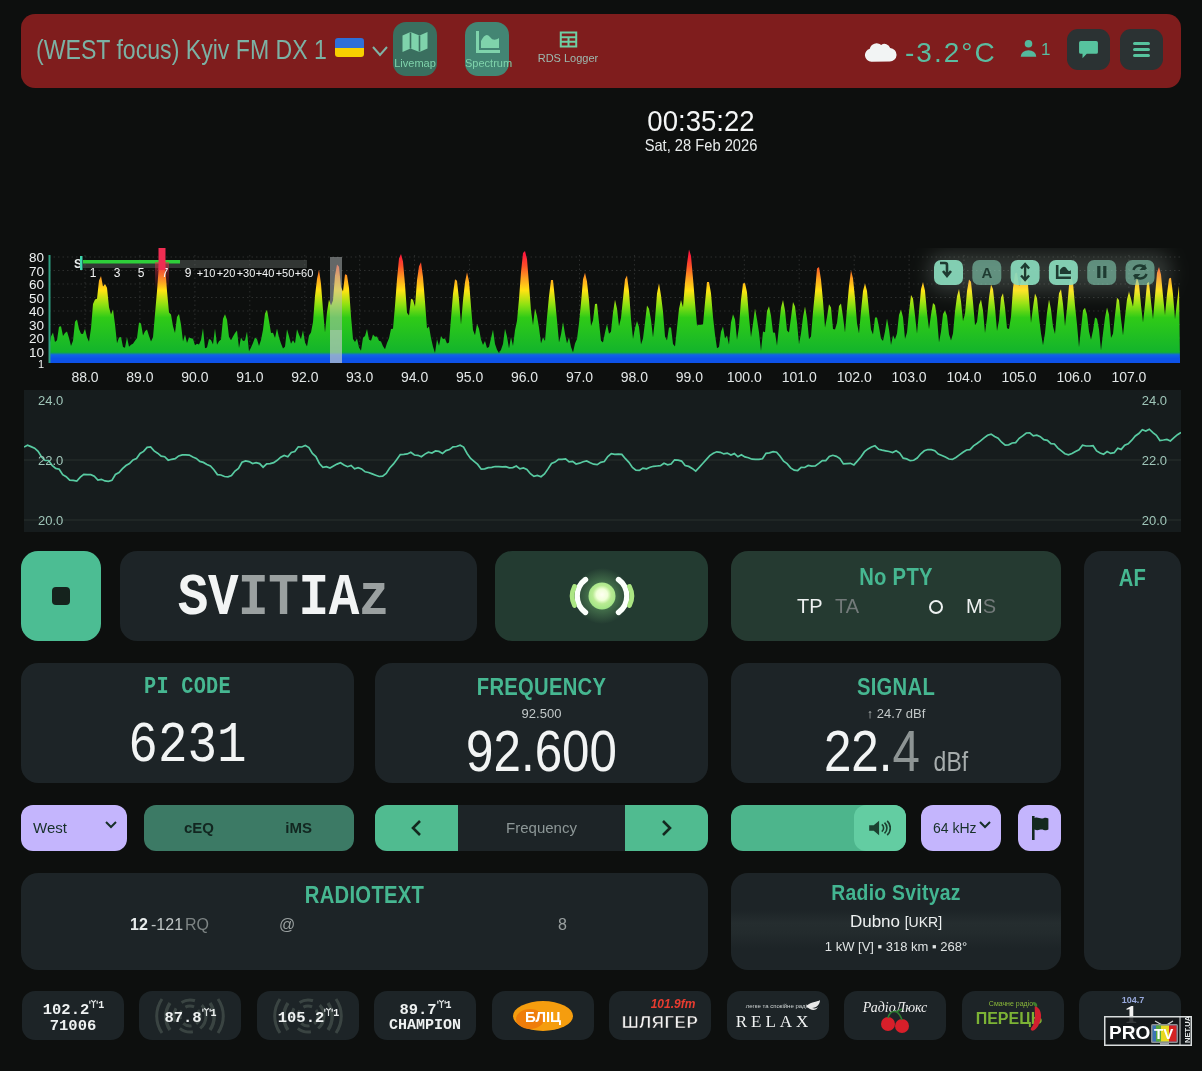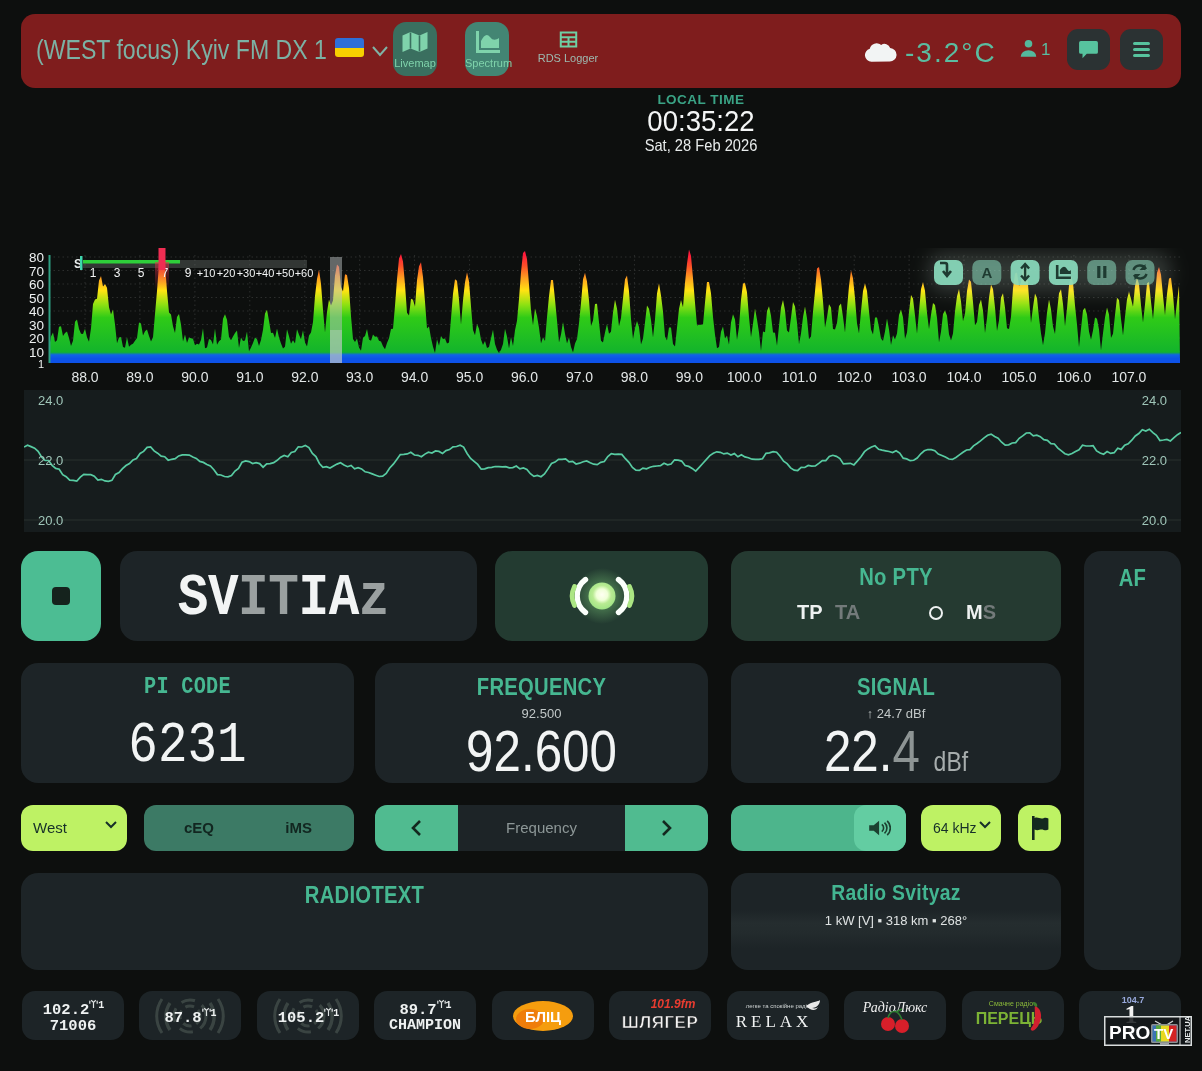--- a/index.html
+++ b/index.html
@@ -41,36 +41,36 @@
 .ttl { color:#46b791; font-size:23px; font-weight:bold; text-align:center; letter-spacing:0.3px; transform:scaleX(0.88); }
 #stopbtn { position:absolute; left:21px; top:551px; width:80px; height:90px; background:#4cbd93; border-radius:17px; }
 #stopbtn .sq { position:absolute; left:31px; top:36px; width:18px; height:18px; background:#15231d; border-radius:4px; }
 #ps { left:120px; top:551px; width:357px; height:90px; }
 #ps .txt { font-family:"Liberation Mono", monospace; font-weight:bold; font-size:60px;
   text-align:center; margin-top:13px; color:#f2f4f4; letter-spacing:-0.5px; white-space:pre; transform:scaleX(0.85); }
 #ps .g { color:#9aa0a0; }
 #audio { left:495px; top:551px; width:213px; height:90px; background:#233b31; }
 #pty { left:731px; top:551px; width:330px; height:90px; background:#253a31; }
 #pty .ttl { margin-top:13px; }
-#ptyflags { position:relative; margin-top:10px; height:24px; font-size:20px; font-weight:bold; color:#eef1f1; }
+#ptyflags { position:relative; margin-top:4px; height:24px; font-size:20px; font-weight:normal; color:#eef1f1; }
 #ptyflags .off { color:#737a7a; }
 #af { left:1084px; top:551px; width:97px; height:419px; }
 #af .ttl { margin-top:14px; }
 .bigpanel { height:120px; top:663px; }
 #pi { left:21px; width:333px;font-family:Liberation Mono, monospace; } #pi .bignum { margin-top:13px; }
 #freq { left:375px; width:333px; }
 #sig { left:731px; width:330px; }
 .bigpanel .ttl { margin-top:11px; }
 .bignum { text-align:center; color:#f2f4f4; font-size:58px; margin-top:6px; transform:scaleX(0.85); }
 #freq .sub, #sig .sub { text-align:center; color:#c2c8c8; font-size:13px; margin-top:5px; }
 #freq .bignum, #sig .bignum { margin-top:-4px; }
 .dim { color:#8d9494; }
 #sig .unit { font-size:27px; color:#a7adad; }
 
-.ctl { position:absolute; top:805px; height:46px; background:#bef264; border-radius:12px; color:#1a2e26; }
+.ctl { position:absolute; top:805px; height:46px; background:#c4b5fd; border-radius:12px; color:#1a2e26; }
 #dd-west { left:21px; width:106px; }
 #dd-west .t, #dd-khz .t { position:absolute; left:12px; top:14px; font-size:15px; color:#173029; }
 .chev { position:absolute; right:10px; top:16px; }
 #eqims { left:144px; width:210px; background:#3c7a65; }
 #eqims .a { position:absolute; left:40px; top:14px; font-size:15px; font-weight:bold; color:#122620; }
 #eqims .b { position:absolute; right:42px; top:14px; font-size:15px; font-weight:bold; color:#122620; }
 #freqstep { left:375px; width:333px; background:#1d2427; }
 #freqstep .larr { position:absolute; left:0; width:83px; height:46px; background:#50bb90; border-radius:12px 0 0 12px; }
 #freqstep .rarr { position:absolute; right:0; width:83px; height:46px; background:#50bb90; border-radius:0 12px 12px 0; }
 #freqstep .ph { position:absolute; left:0; right:0; text-align:center; top:14px; color:#8d9797; font-size:15px; }
@@ -134,21 +134,20 @@
     </div>
   <div class="sqbtn" id="btn-menu">
       <svg width="17" height="17" viewBox="0 0 17 17">
         <g stroke="#57c39e" stroke-width="3.2" stroke-linecap="round">
           <path d="M1.6 2.5 H15.4 M1.6 8.5 H15.4 M1.6 14.5 H15.4"></path>
         </g>
       </svg>
     </div>
 </div>
 <div id="timeblk">
-  <div id="lt">LOCAL TIME</div>
   <div id="clock">00:35:22</div>
   <div id="date">Sat, 28 Feb 2026</div>
 </div>
 <svg id="spec" width="1202" height="390" viewBox="0 248 1202 390">
 <defs>
 <linearGradient id="sg" x1="0" y1="255.0" x2="0" y2="363.0" gradientUnits="userSpaceOnUse">
 <stop offset="0" stop-color="#ff1a3c"></stop>
 <stop offset="0.1" stop-color="#fc4f28"></stop>
 <stop offset="0.22" stop-color="#ffa31f"></stop>
 <stop offset="0.33" stop-color="#ffe312"></stop>
@@ -392,23 +391,31 @@
     </svg>
   </div>
 <div class="ctl" id="btn-flag2">
     <svg style="position:absolute;left:13px;top:11px" width="18" height="24" viewBox="0 0 18 24">
       <path fill="#14281f" d="M1 0 H3.6 V24 H1 Z M3.6 2 C7 0.5 9 3.5 12.5 2.2 C14.5 1.5 16 1.8 17.4 2.6 V13.6 C14 15.5 12 12.5 8.5 13.8 C6.5 14.5 5 14.2 3.6 13.4 Z"></path>
     </svg>
   </div>
 
 <div class="panel" id="rt">
   <div class="ttl">RADIOTEXT</div>
+  <div class="line">
+      <span style="position:absolute;left:109px;color:#e8ecec;font-weight:bold">12</span>
+      <span style="position:absolute;left:130px;color:#c0c6c6">-121</span>
+      <span style="position:absolute;left:164px;color:#7d8484">RQ</span>
+      <span style="position:absolute;left:258px;color:#9aa0a0">@</span>
+      <span style="position:absolute;left:537px;color:#9aa0a0">8</span>
+    </div>
 </div>
 <div class="panel" id="stinfo" style="background:linear-gradient(180deg,#1d2427 0%,#1d2427 38%,#252d2f 52%,#232b2d 62%,#1d2427 78%)">
   <div class="ttl" style="color:#43b591">Radio Svityaz</div>
+  <div class="city">Dubno <span style="font-size:14px">[UKR]</span></div>
   <div class="pow">1 kW [V] ▪ 318 km ▪ 268°</div>
 </div>
 
 <div class="card mono" style="left:22px">
     <div class="fl">102.2<span class="ant"><svg width="9" height="10" viewBox="0 0 9 10">
           <path fill="none" stroke="#dfe3e3" stroke-width="1.2" d="M4.5 9 V3 M2.2 1.2 L4.5 3.4 L6.8 1.2 M1 4.8 a5 5 0 0 1 0-3 M8 4.8 a5 5 0 0 0 0-3"></path>
         </svg>1</span></div>
     <div class="fl">71006</div>
   </div>
 <div class="card mono" style="left:139px">

